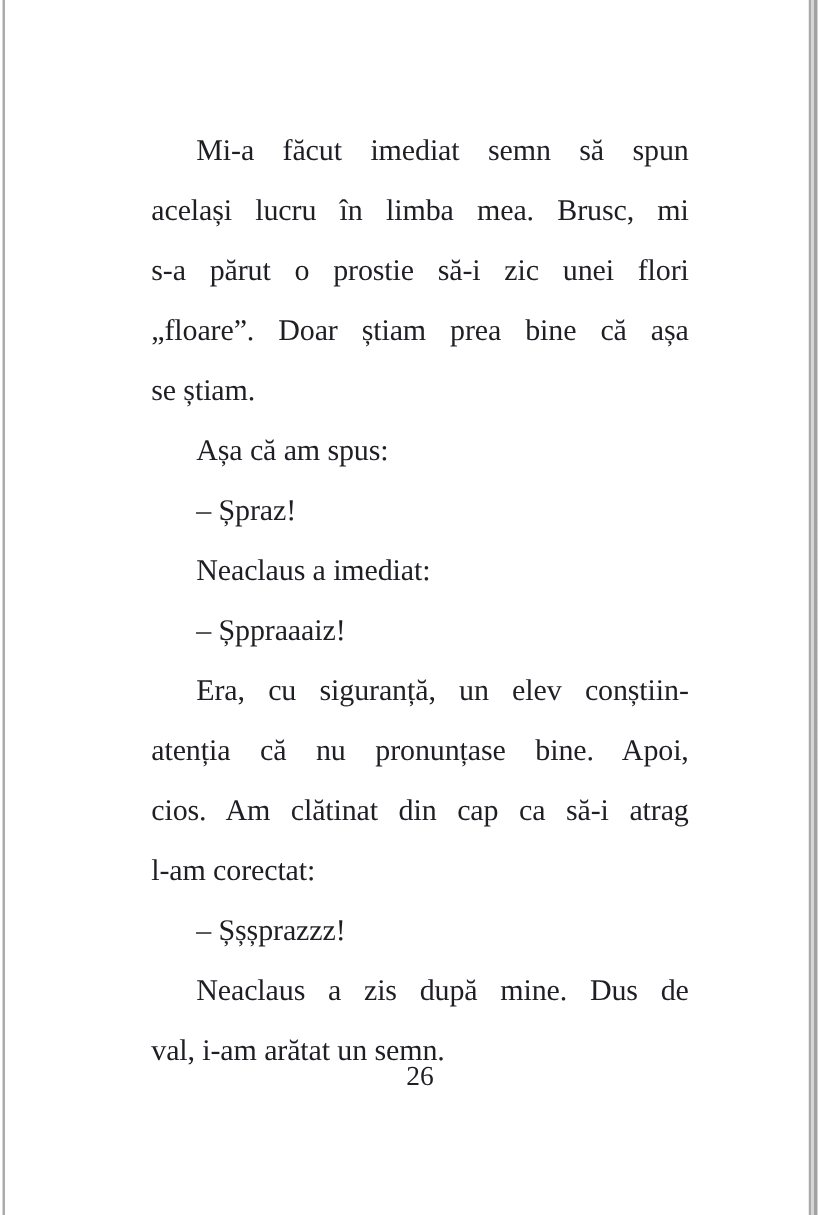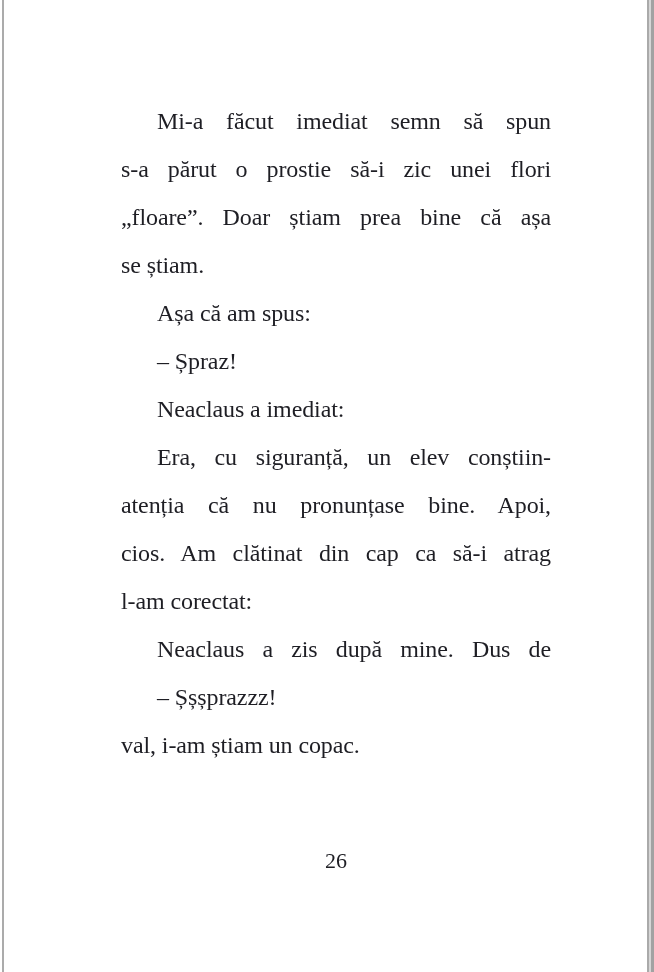--- a/index.html
+++ b/index.html
@@ -73,29 +73,31 @@
 </style>
 </head>
 <body>
 
 <div class="page">
   <div class="edge-left"></div>
   <div class="edge-right"></div>
 
   <div class="text-block">
     <p class="line indent justify">Mi-a făcut imediat semn să spun</p>
+    <p class="line justify">același lucru în limba mea. Brusc, mi</p>
     <p class="line justify">s-a părut o prostie să-i zic unei flori</p>
     <p class="line justify">„floare”. Doar știam prea bine că așa</p>
     <p class="line">se știam.</p>
     <p class="line indent">Așa că am spus:</p>
     <p class="line indent">– Șpraz!</p>
     <p class="line indent">Neaclaus a imediat:</p>
+    <p class="line indent">– Șppraaaiz!</p>
     <p class="line indent justify">Era, cu siguranță, un elev conștiin-</p>
     <p class="line justify">atenția că nu pronunțase bine. Apoi,</p>
     <p class="line justify">cios. Am clătinat din cap ca să-i atrag</p>
     <p class="line">l-am corectat:</p>
+    <p class="line indent">– Șșșprazzz!</p>
     <p class="line indent justify">Neaclaus a zis după mine. Dus de</p>
-    <p class="line indent">– Șșșprazzz!</p>
-    <p class="line">val, i-am știam un copac.</p>
+    <p class="line">val, i-am arătat un semn.</p>
   </div>
 
   <div class="page-number">26</div>
 </div>
 
 </body></html>

